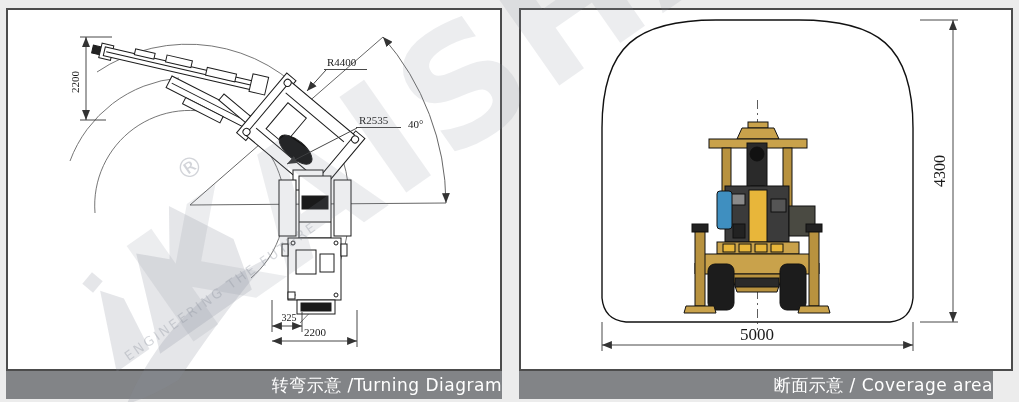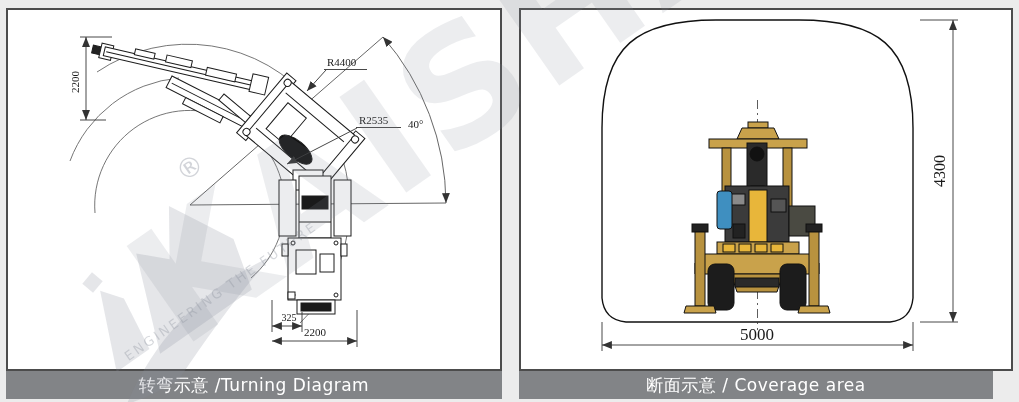--- a/index.html
+++ b/index.html
@@ -2,21 +2,21 @@
 <html><head>
 <meta charset="utf-8">
 <style>
   html,body{margin:0;padding:0;background:#ececec;}
   .canvas{position:relative;width:1019px;height:402px;background:#ececec;overflow:hidden;
           font-family:"DejaVu Sans",sans-serif;}
   .panel{position:absolute;top:8px;background:#ffffff;border:2px solid #4c4c4c;box-sizing:border-box;}
   .panel.left{left:6px;width:496px;height:363px;}
   .panel.right{left:519px;width:494px;height:363px;}
   .caption{position:absolute;top:371px;height:28px;background:#828487;color:#fff;
-           text-align:center;line-height:28px;font-size:17px;letter-spacing:.5px;}
+           text-align:right;line-height:28px;font-size:17px;letter-spacing:.5px;}
   .caption.left{left:6px;width:496px;}
   .caption.right{left:519px;width:474px;}
   svg{display:block;}
   svg text{font-family:"Liberation Serif","DejaVu Serif",serif;fill:#1a1a1a;}
   .wm{position:absolute;left:0;top:0;width:1019px;height:402px;pointer-events:none;z-index:10;}
   .wm-brand{position:absolute;left:150px;top:225px;font-weight:bold;font-size:160px;line-height:1;
             color:rgba(138,143,155,0.16);transform:rotate(-35deg);transform-origin:0 50%;
             letter-spacing:6px;white-space:nowrap;}
   .wm-reg{position:absolute;left:176px;top:152px;font-size:27px;color:rgba(138,143,155,0.38);
           transform:rotate(-35deg);}

